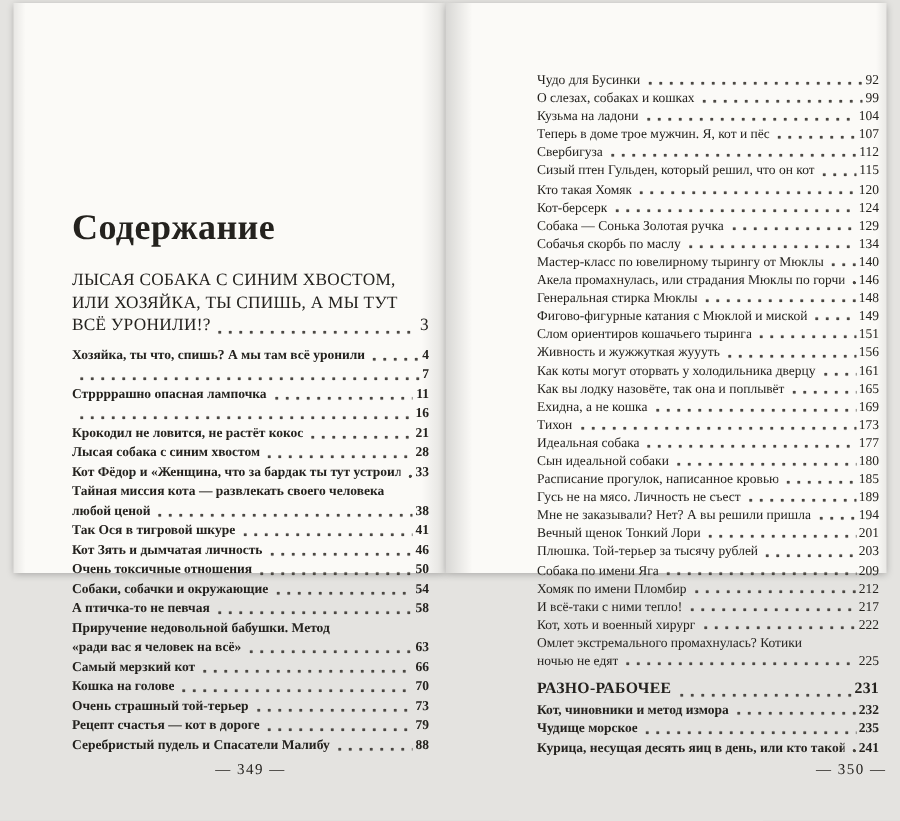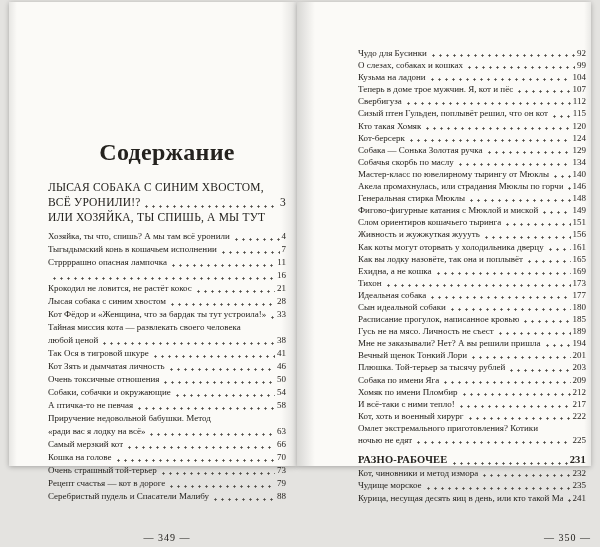--- a/index.html
+++ b/index.html
@@ -7,21 +7,21 @@
     font-family:"Liberation Serif","DejaVu Serif",serif;
     background:#d9d8d5;
   }
   .scene{
     position:relative;
     width:600px;height:547px;
     background:var(--bg,#e4e3e0);
     overflow:hidden;
   }
   .page{
-    position:absolute;top:2px;height:464px;
+    position:absolute;top:2px;height:380px;
     background:var(--paper,#fbfaf7);
     color:var(--ink,#24221e);
     box-shadow:0 1px 5px rgba(0,0,0,0.28);
   }
   .page-left{left:9px;width:288px;}
   .page-right{left:297px;width:294px;}
   
   .page-left::after{
     content:"";position:absolute;right:0;top:0;bottom:0;width:16px;
     background:linear-gradient(to right,rgba(0,0,0,0),rgba(0,0,0,0.10));
@@ -39,85 +39,83 @@
     background:linear-gradient(to left,rgba(0,0,0,0.07),rgba(0,0,0,0));
   }
 
   .left-content{position:absolute;left:39px;right:11px;top:136px;}
   .right-content{position:absolute;left:61px;right:5px;top:45px;}
 
   h1.toc-heading{
     margin:0 0 14px 0;
     font-size:24px;line-height:28px;font-weight:700;
     letter-spacing:0.3px;
-    text-align:center;
   }
 
   .row{display:flex;align-items:flex-end;}
   .t{white-space:nowrap;overflow:hidden;flex:0 1 auto;}
   .p{flex:0 0 auto;}
   .dots{
     flex:1 1 auto;min-width:5px;height:3px;
     margin:0 2px 2px 3px;
     background-image:radial-gradient(circle,var(--dots,#4a4742) 0.9px,rgba(0,0,0,0) 1.25px);
     background-size:7px 3px;background-repeat:repeat-x;background-position:0 50%;
   }
   .row.nopage .dots{visibility:hidden;}
 
   .part-title .row{font-weight:400;font-size:11.5px;line-height:15px;letter-spacing:0.2px;}
   .toc-l{margin-top:5px;}
-  .toc-l .row{font-size:9px;line-height:13px;}
+  .toc-l .row{font-size:9px;line-height:13px;font-weight:bold;}
   .toc-r .row{font-size:9px;line-height:12.1px;}
   .section-row{margin-top:7px;font-weight:700;font-size:10.5px;line-height:14px;letter-spacing:0.2px;justify-content:center;}
-  .toc-r2 .row{font-size:9px;line-height:12.3px;}
+  .toc-r2 .row{font-size:9px;line-height:12.3px;font-weight:bold;}
 
   .folio{
     position:absolute;top:506px;
-    font-size:10px;text-align:center;letter-spacing:1px;margin-top:24px;
+    font-size:10px;text-align:center;letter-spacing:1px;
   }
   .folio-left{left:39px;right:11px;}
   .folio-right{left:61px;right:0;text-align:right;}
 </style>
 </head>
 <body>
 
 <div class="scene">
 
   <div class="page page-left">
     <div class="left-content">
       <h1 class="toc-heading">Содержание</h1>
 
       <div class="part-title">
 
       <div class="row nopage">
             <span class="t">ЛЫСАЯ СОБАКА С СИНИМ ХВОСТОМ,</span>
             <span class="dots"></span>
 
           </div>
-          <div class="row">
-            <span class="t">ВСЁ УРОНИЛИ!?</span>
-            <span class="dots"></span>
-            <span class="p">3</span>
-          </div>
           <div class="row nopage">
             <span class="t">ИЛИ ХОЗЯЙКА, ТЫ СПИШЬ, А МЫ ТУТ</span>
             <span class="dots"></span>
 
           </div>
+          <div class="row">
+            <span class="t">ВСЁ УРОНИЛИ!?</span>
+            <span class="dots"></span>
+            <span class="p">3</span>
+          </div>
         </div>
 
       <div class="toc-l">
 
       <div class="row">
             <span class="t">Хозяйка, ты что, спишь? А мы там всё уронили</span>
             <span class="dots"></span>
             <span class="p">4</span>
           </div>
           <div class="row">
-            <span class="t">Тыгыдымский конь в кошачьем исполнении</span>
             <span class="dots"></span>
             <span class="p">7</span>
           </div>
           <div class="row">
             <span class="t">Стррррашно опасная лампочка</span>
             <span class="dots"></span>
             <span class="p">11</span>
           </div>
           <div class="row">
             <span class="dots"></span>
@@ -172,21 +170,21 @@
             <span class="t">А птичка-то не певчая</span>
             <span class="dots"></span>
             <span class="p">58</span>
           </div>
           <div class="row nopage">
             <span class="t">Приручение недовольной бабушки. Метод</span>
             <span class="dots"></span>
 
           </div>
           <div class="row">
-            <span class="t">«ради вас я лодку на всё»</span>
+            <span class="t">«ради вас я человек на всё»</span>
             <span class="dots"></span>
             <span class="p">63</span>
           </div>
           <div class="row">
             <span class="t">Самый мерзкий кот</span>
             <span class="dots"></span>
             <span class="p">66</span>
           </div>
           <div class="row">
             <span class="t">Кошка на голове</span>
@@ -237,21 +235,21 @@
             <span class="t">Теперь в доме трое мужчин. Я, кот и пёс</span>
             <span class="dots"></span>
             <span class="p">107</span>
           </div>
           <div class="row">
             <span class="t">Свербигуза</span>
             <span class="dots"></span>
             <span class="p">112</span>
           </div>
           <div class="row">
-            <span class="t">Сизый птен Гульден, поплывёт решил, что он кот</span>
+            <span class="t">Сизый птен Гульден, который решил, что он кот</span>
             <span class="dots"></span>
             <span class="p">115</span>
           </div>
           <div class="row">
             <span class="t">Кто такая Хомяк</span>
             <span class="dots"></span>
             <span class="p">120</span>
           </div>
           <div class="row">
             <span class="t">Кот-берсерк</span>
@@ -367,21 +365,21 @@
             <span class="t">И всё-таки с ними тепло!</span>
             <span class="dots"></span>
             <span class="p">217</span>
           </div>
           <div class="row">
             <span class="t">Кот, хоть и военный хирург</span>
             <span class="dots"></span>
             <span class="p">222</span>
           </div>
           <div class="row nopage">
-            <span class="t">Омлет экстремального приготовления? Котики</span>
+            <span class="t">Омлет экстремального промахнулась? Котики</span>
             <span class="dots"></span>
 
           </div>
           <div class="row">
             <span class="t">ночью не едят</span>
             <span class="dots"></span>
             <span class="p">225</span>
           </div>
         </div>
 

